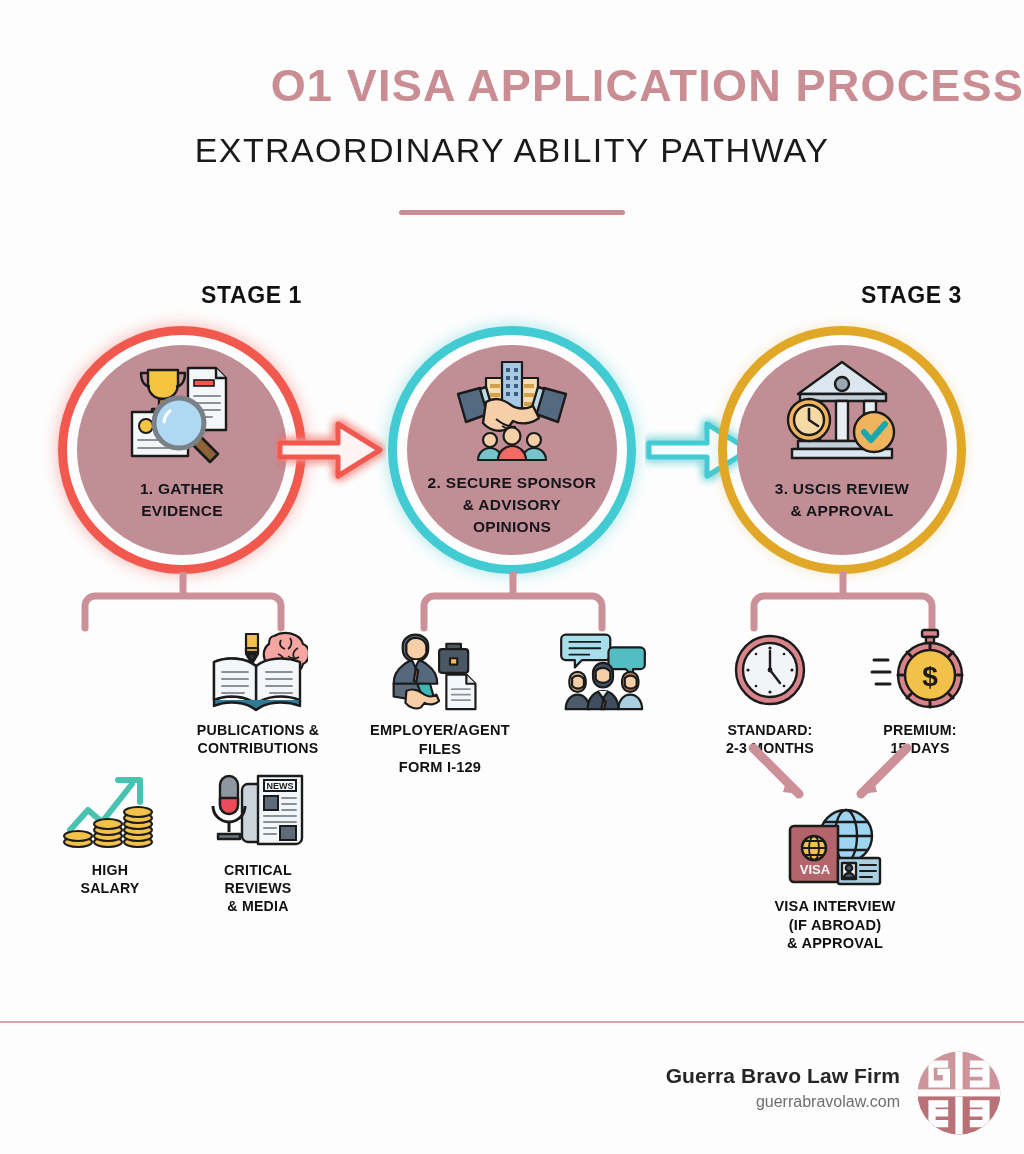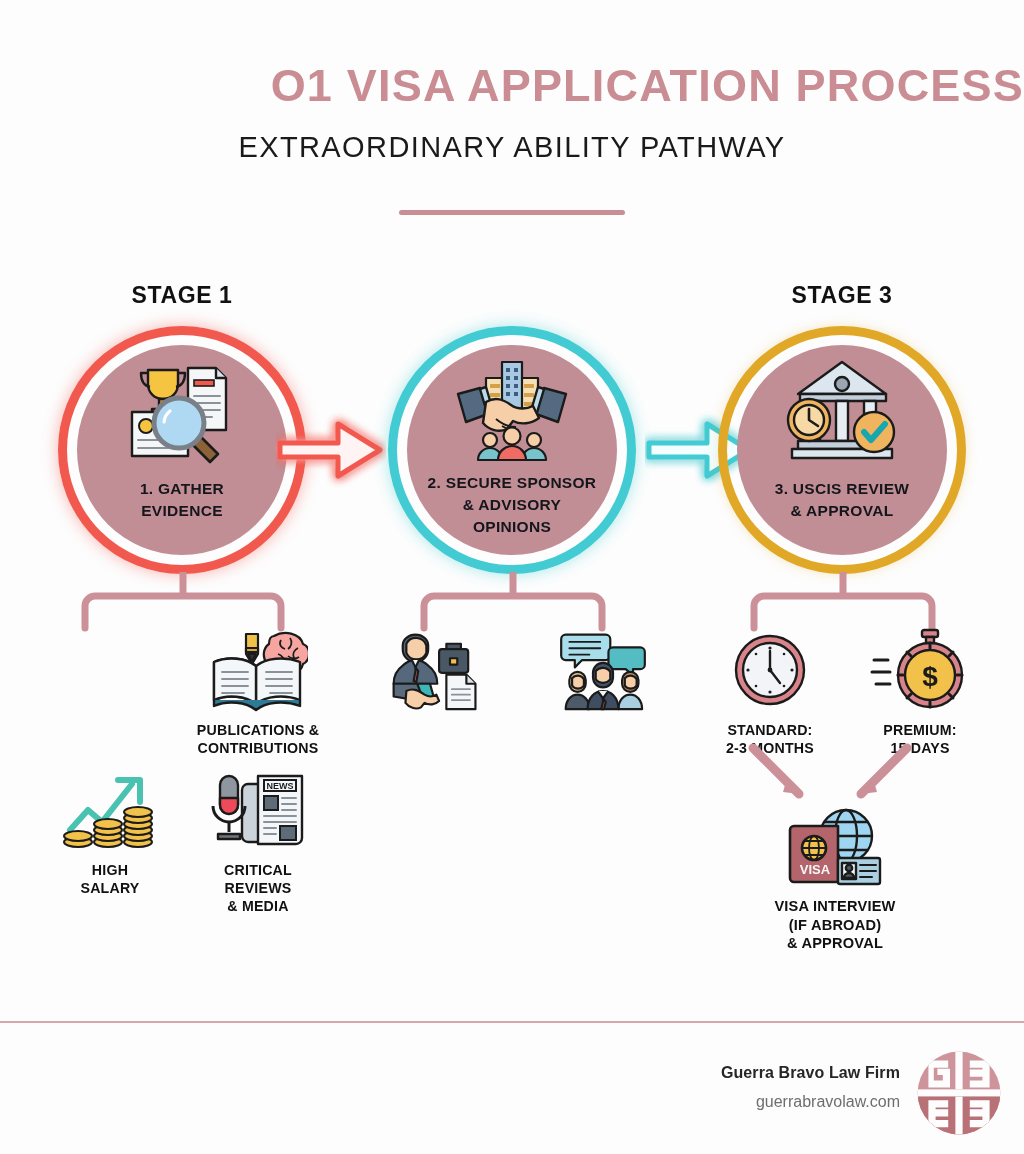--- a/index.html
+++ b/index.html
@@ -14,33 +14,33 @@
   
   .title {
     position: absolute; top: 60px; left: 0; width: 1024px;
     text-align: right;
     font-size: 45px; font-weight: 800; letter-spacing: 1.2px;
     color: #C98D93;
   }
   .subtitle {
     position: absolute; top: 131px; left: 0; width: 1024px;
     text-align: center;
-    font-size: 29px; font-weight: 400; letter-spacing: 1.4px;
+    font-size: 34px; font-weight: 400; letter-spacing: 1.4px;
     color: #1A1A1A;
   }
   .divider {
     position: absolute; top: 210px; left: 399px;
     width: 226px; height: 5px; border-radius: 3px;
     background: #C98D93;
   }
 
   
   .stage-label {
     position: absolute; top: 282px; width: 240px;
-    text-align: center;
+    text-align: right;
     font-size: 23px; font-weight: 800; letter-spacing: .6px;
     color: #111;
   }
   .circle-wrap { position: absolute; top: 326px; width: 248px; height: 248px; }
   .ring {
     position: absolute; inset: 0;
     border-radius: 50%;
     border: 9px solid #F2594E;
     background: transparent;
   }
@@ -83,21 +83,21 @@
   .sub.wide { width: 190px; }
   .sub.wide .lb { font-size: 14.6px; }
 
   
   .footline {
     position: absolute; top: 1021px; left: 0;
     width: 1024px; height: 2px; background: #D8A5AA;
   }
   .fw-name {
     position: absolute; top: 1064px; right: 124px;
-    font-size: 16px; font-weight: 700; color: #262626;
+    font-size: 21px; font-weight: 700; color: #262626;
     letter-spacing: .1px; text-align: right;
   }
   .fw-url {
     position: absolute; top: 1093px; right: 124px;
     font-size: 16px; font-weight: 400; color: #6E6E6E;
   }
   .fw-logo { position: absolute; top: 1048px; right: 20px; width: 90px; height: 90px; }
 </style>
 </head>
 <body>
@@ -392,20 +392,23 @@
       </g>
 
       <g stroke="#1b1b1b" stroke-width="2.4" stroke-linejoin="round">
         <path d="M62 48 h22 l10 10 v28 H62z" fill="#F4F7F9"></path>
         <path d="M84 48 v10 h10" fill="#DDE3E8"></path>
       </g>
       <g stroke="#8b9199" stroke-width="2" stroke-linecap="round">
         <path d="M68 64h20M68 70h20M68 76h20"></path>
       </g>
     </svg>
+    <div class="lb" style="white-space:pre-line">EMPLOYER/AGENT
+FILES
+FORM I-129</div>
   </div>
 
   <div class="sub wide" style="left:508px; top:628px">
     <svg class="ic" viewBox="0 0 110 88">
 
       <g stroke="#1b1b1b" stroke-width="2.4" stroke-linejoin="round">
         <path d="M14 4 h44 a5 5 0 0 1 5 5 v18 a5 5 0 0 1 -5 5 H32 l-8 8 v-8 H14 a5 5 0 0 1 -5 -5 V9 a5 5 0 0 1 5 -5z" fill="#A8DEEC"></path>
         <path d="M66 18 h30 a5 5 0 0 1 5 5 v14 a5 5 0 0 1 -5 5 H88 v7 l-8 -7 H66 a5 5 0 0 1 -5 -5 V23 a5 5 0 0 1 5 -5z" fill="#54BDC4"></path>
       </g>
       <g stroke="#1b1b1b" stroke-width="2" stroke-linecap="round">

